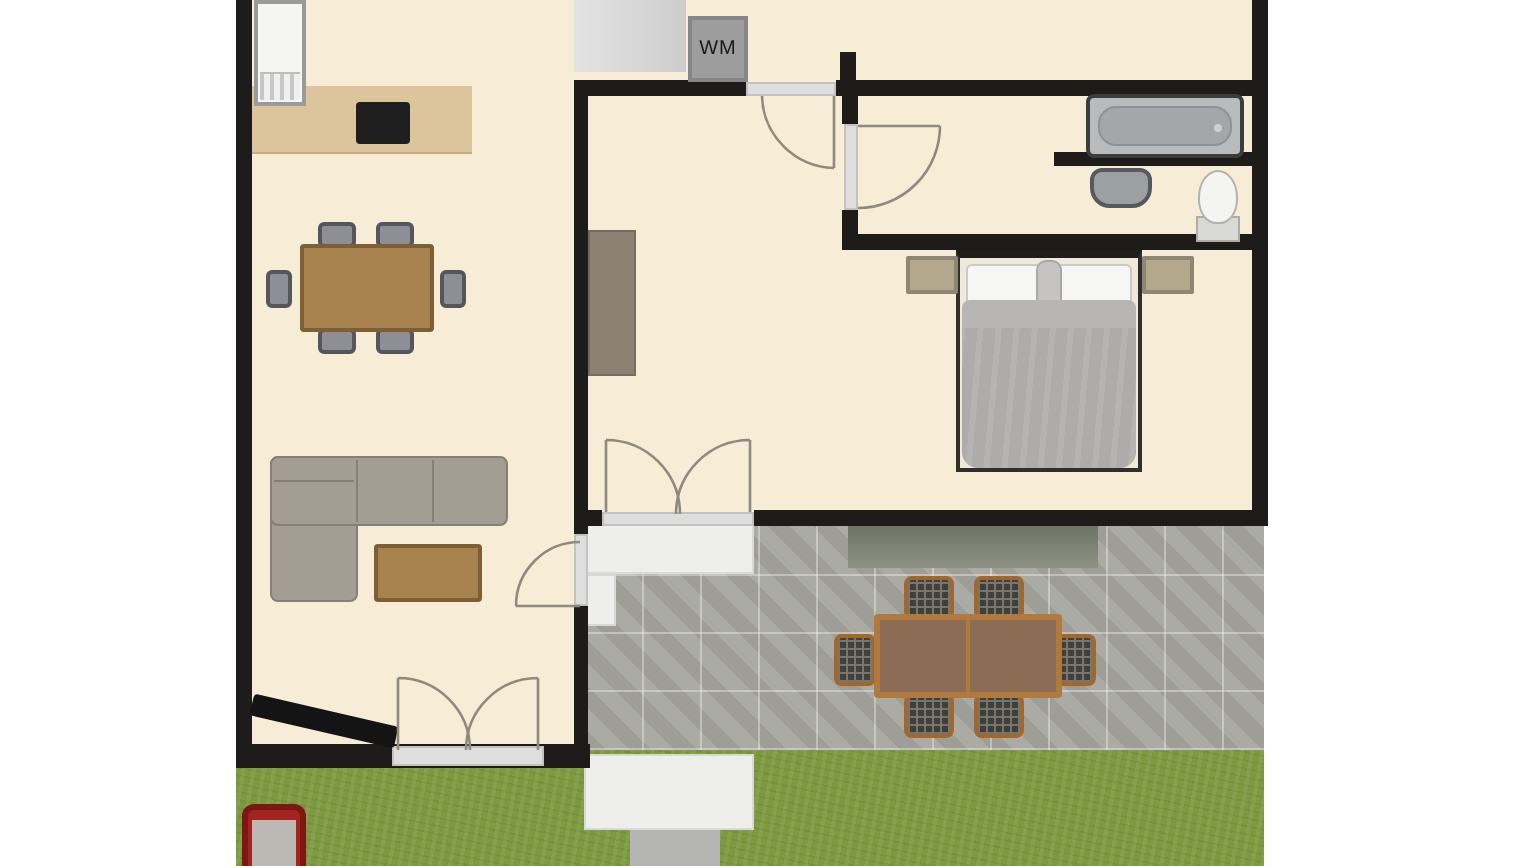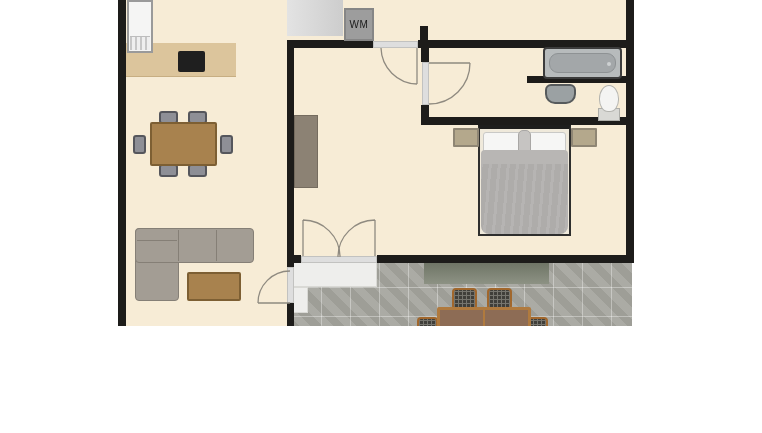--- a/index.html
+++ b/index.html
@@ -1,17 +1,17 @@
 <!DOCTYPE html>
 <html style="--c-floor: #f7ecd6; --c-wall: #1d1c1a; --c-grass: #7d9a40; --c-patio_tile: #a6a69f; --c-counter: #dcc59c; --c-wood: #a8824e; --c-sofa: #a39d94; --c-bed: #aeacaa; --c-threshold: #dedede; --c-appliance_gray: #9d9d9d; --c-grill_red: #a32320; --c-awning_green: #7d8373;"><head>
 <meta charset="utf-8">
 <style>
   html,body{margin:0;padding:0;background:#ffffff;}
   .canvas{
-    position:relative;width:762px;height:326px;background:#ffffff;overflow:hidden;
+    position:relative;width:762px;height:433px;background:#ffffff;overflow:hidden;
     font-family:"Liberation Sans", sans-serif;
   }
   .abs{position:absolute;}
   
   .floor{background:var(--c-floor,#f7ecd6);}
   .grass{
     background-color:var(--c-grass,#7d9a40);
     background-image:
       repeating-linear-gradient(100deg, rgba(255,255,255,.07) 0 2px, rgba(0,0,0,0) 2px 5px),
       repeating-linear-gradient(12deg, rgba(0,0,0,.06) 0 1px, rgba(0,0,0,0) 1px 4px);

